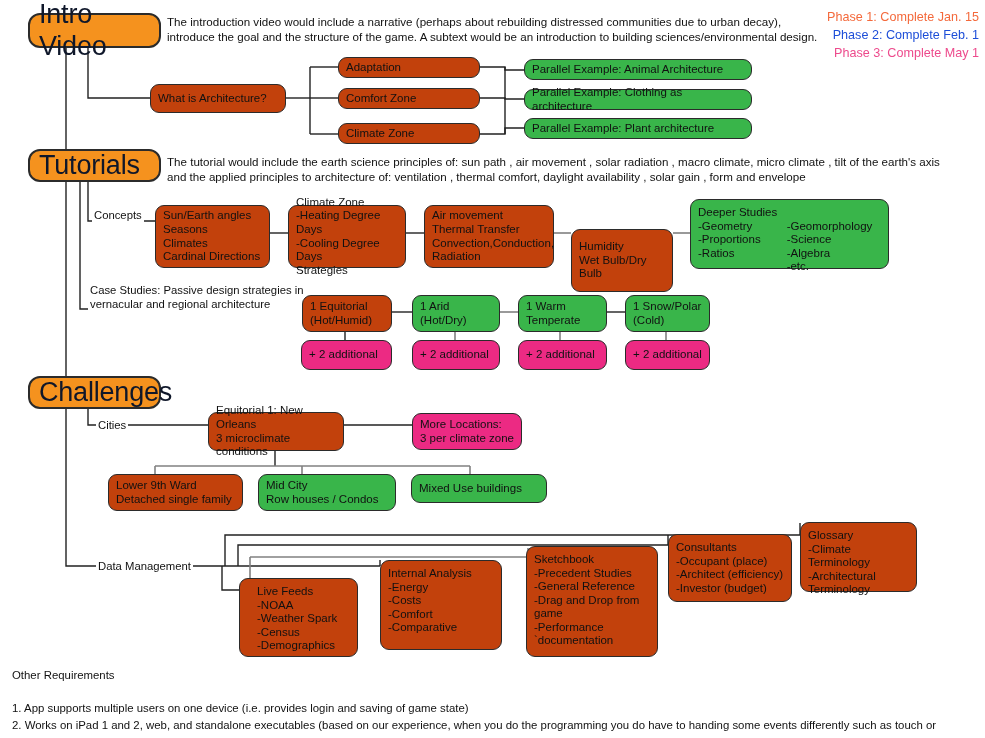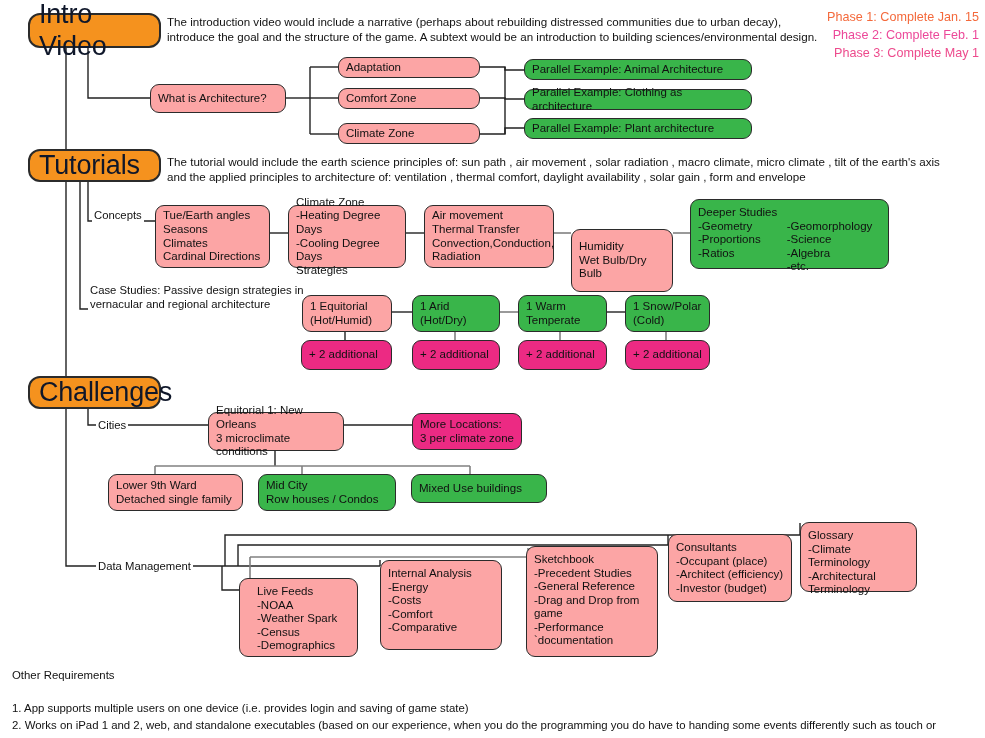--- a/index.html
+++ b/index.html
@@ -3,40 +3,40 @@
 <meta charset="utf-8">
 <style>
   html,body{margin:0;padding:0;background:#ffffff;}
   body{font-family:"Liberation Sans", sans-serif;-webkit-font-smoothing:antialiased;}
   #canvas{position:relative;width:985px;height:738px;overflow:hidden;background:#fff;}
   #wires{position:absolute;left:0;top:0;width:985px;height:738px;pointer-events:none;}
 
   .node{position:absolute;box-sizing:border-box;border:1.6px solid #2b2b2b;
         border-radius:9px;color:#111;line-height:1.18;white-space:pre-line;
         display:flex;flex-direction:column;justify-content:center;}
-  .orange{background:#fca5a5;}
+  .orange{background:#c2410c;}
   .green{background:#39B54A;}
   .pink{background:#EC2A83;}
 
   .node .ln{display:block;}
 
   
   .pill{border-radius:12px;border:2px solid #2b2b2b;background:#F5921E;
         font-size:27px;letter-spacing:-0.2px;align-items:flex-start;
         justify-content:center;padding-left:9px;color:#0f172a;}
 
   .boxtxt{font-size:11.5px;padding:5px 7px;}
 
   .para{position:absolute;font-size:11.6px;color:#111;line-height:1.3;white-space:pre-line;}
   .edgelabel{position:absolute;font-size:11.3px;color:#111;line-height:1.28;white-space:pre-line;background:#fff;padding:0 2px;}
 
   .legend{position:absolute;font-size:12.6px;line-height:1.42;text-align:right;}
   .legend div{white-space:nowrap;}
   .lg1{color:#F4693B;}
-  .lg2{color:#ec4899;}
+  .lg2{color:#1d4ed8;}
   .lg3{color:#ED4A8C;}
 
   .reqs{position:absolute;font-size:11.4px;line-height:1.47;color:#111;white-space:pre-line;}
   .reqs .rtitle{display:block;}
 
   
   .twocol{display:flex;gap:26px;}
   .twocol .c{display:flex;flex-direction:column;}
 </style>
 </head>
@@ -144,21 +144,21 @@
   <div class="node green boxtxt" style="left:524px;top:59px;width:228px;height:21px;">Parallel Example: Animal Architecture</div>
   <div class="node green boxtxt" style="left:524px;top:118px;width:228px;height:21px;">Parallel Example: Plant architecture</div>
   <div class="node green boxtxt" style="left:524px;top:89px;width:228px;height:21px;">Parallel Example: Clothing as architecture</div>
 
   <div class="node pill" style="left:28px;top:149px;width:133px;height:33px;">Tutorials</div>
   <div class="para" style="left:167px;top:154px;width:800px;">The tutorial would include the earth science principles of:  sun path , air movement , solar radiation , macro climate, micro climate , tilt of the earth's axis
 and the applied principles to architecture of:  ventilation , thermal comfort, daylight availability , solar gain , form and envelope</div>
 
   <div class="edgelabel" style="left:92px;top:208px;text-align:center;">Concepts</div>
 
-  <div class="node orange boxtxt" style="left:155px;top:205px;width:115px;height:63px;">Tue/Earth angles
+  <div class="node orange boxtxt" style="left:155px;top:205px;width:115px;height:63px;">Sun/Earth angles
 Seasons
 Climates
 Cardinal Directions</div>
   <div class="node orange boxtxt" style="left:288px;top:205px;width:118px;height:63px;">Climate Zone
  -Heating Degree Days
  -Cooling Degree Days
 Strategies</div>
   <div class="node orange boxtxt" style="left:424px;top:205px;width:130px;height:63px;">Air movement
 Thermal Transfer
 Convection,Conduction,

